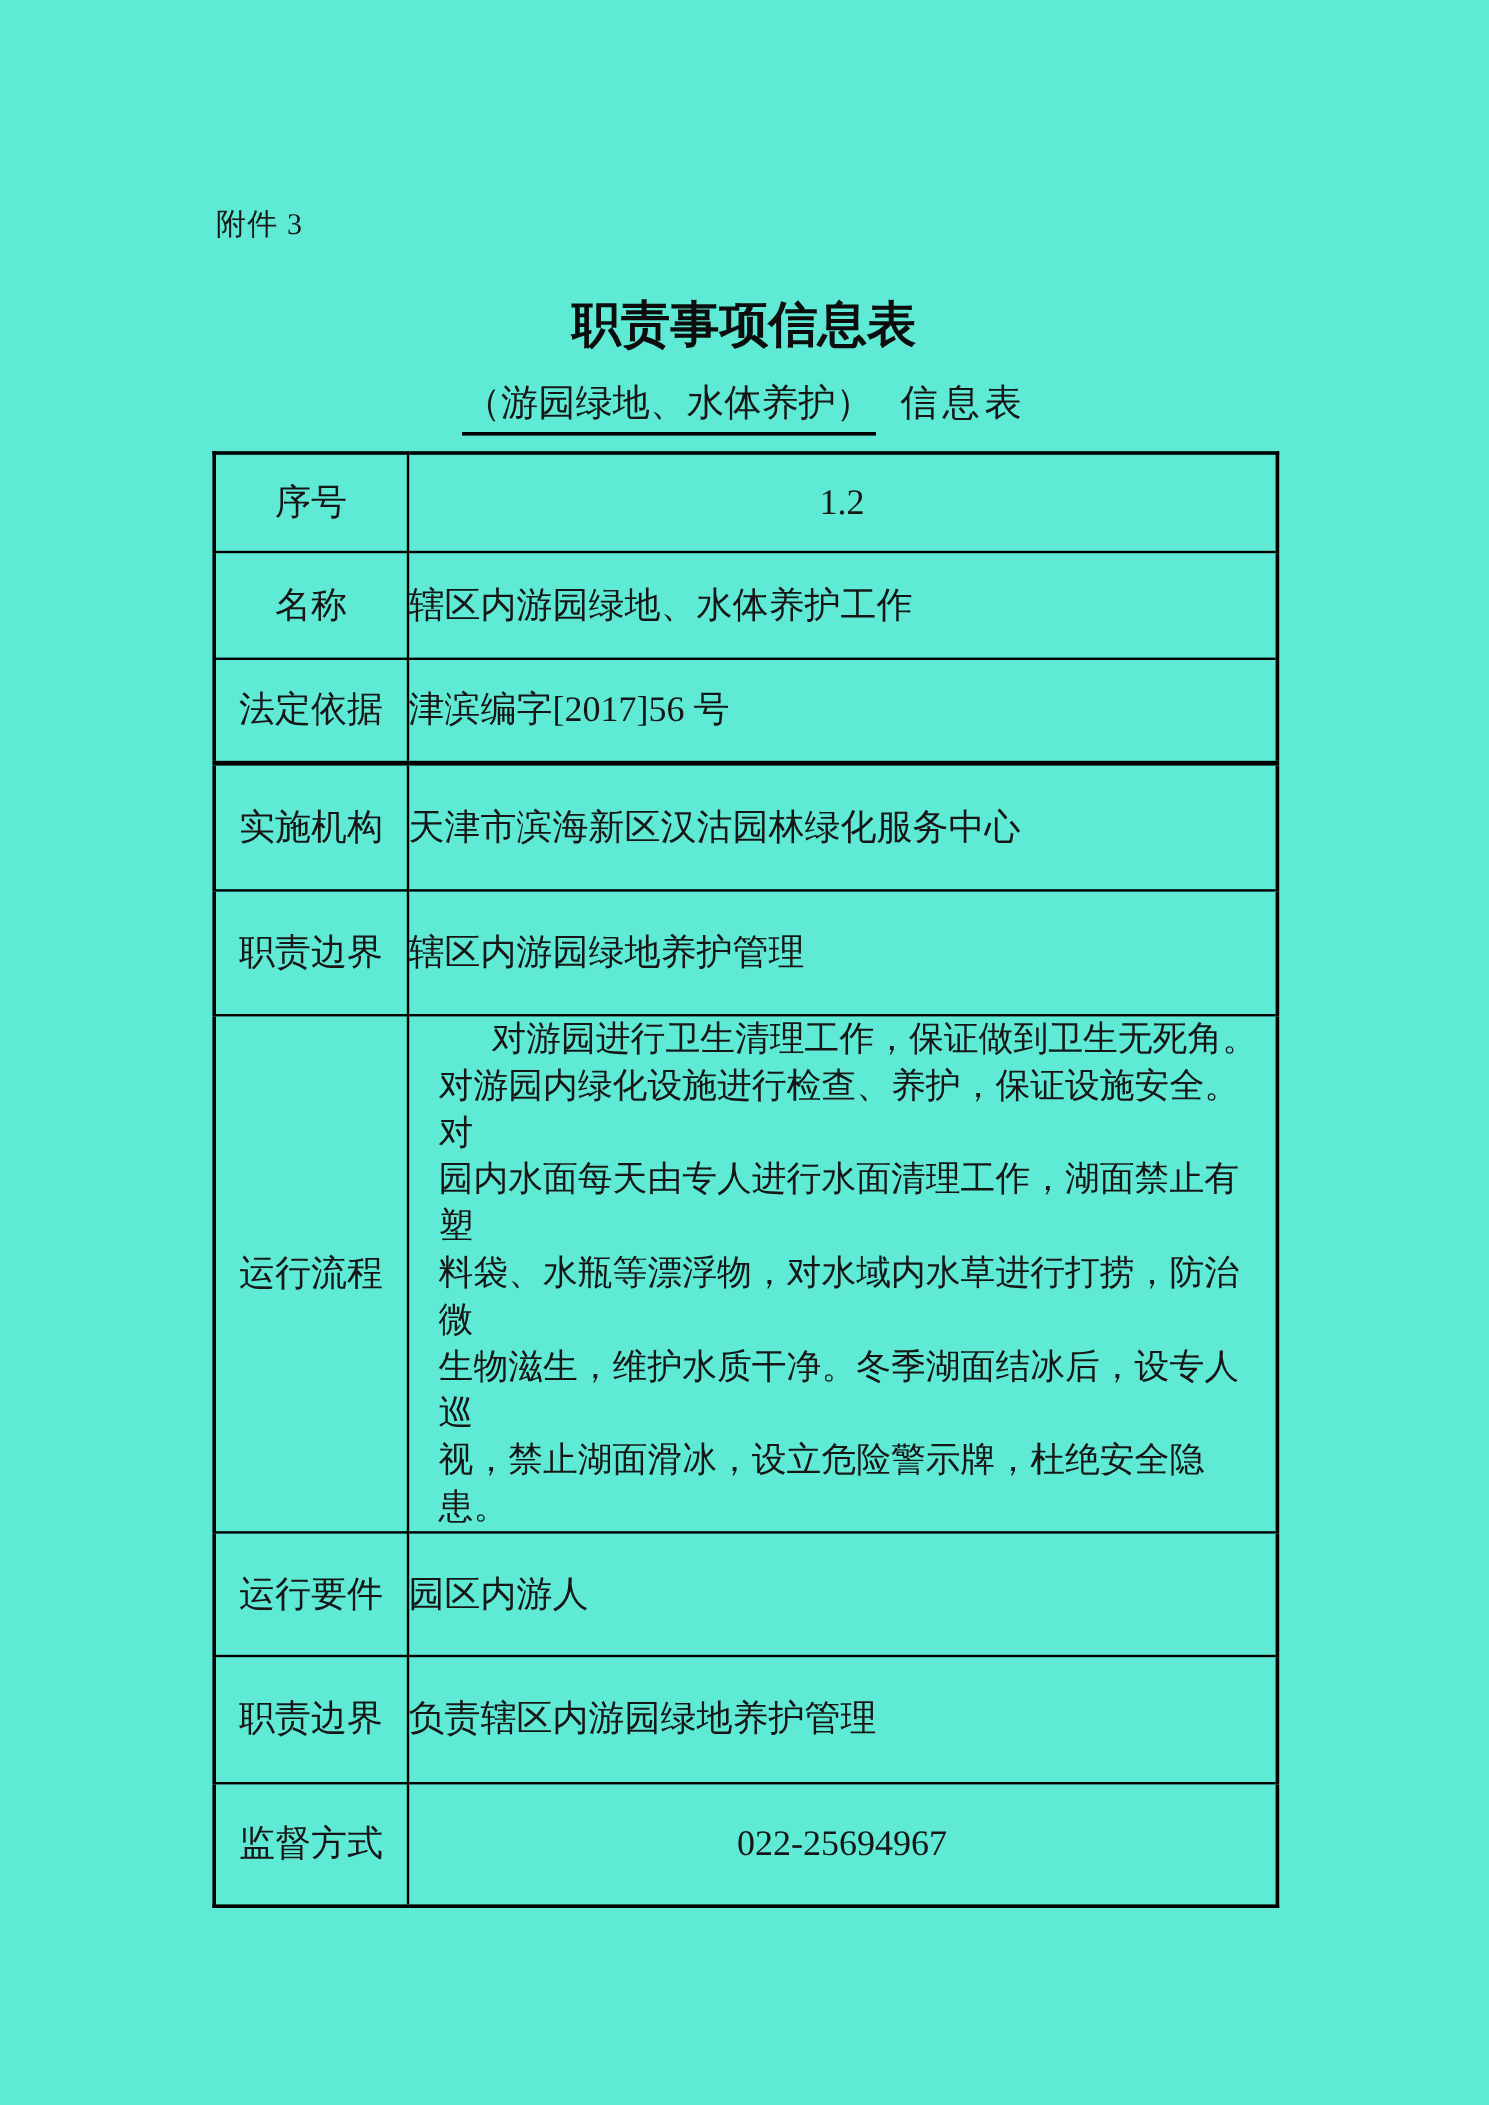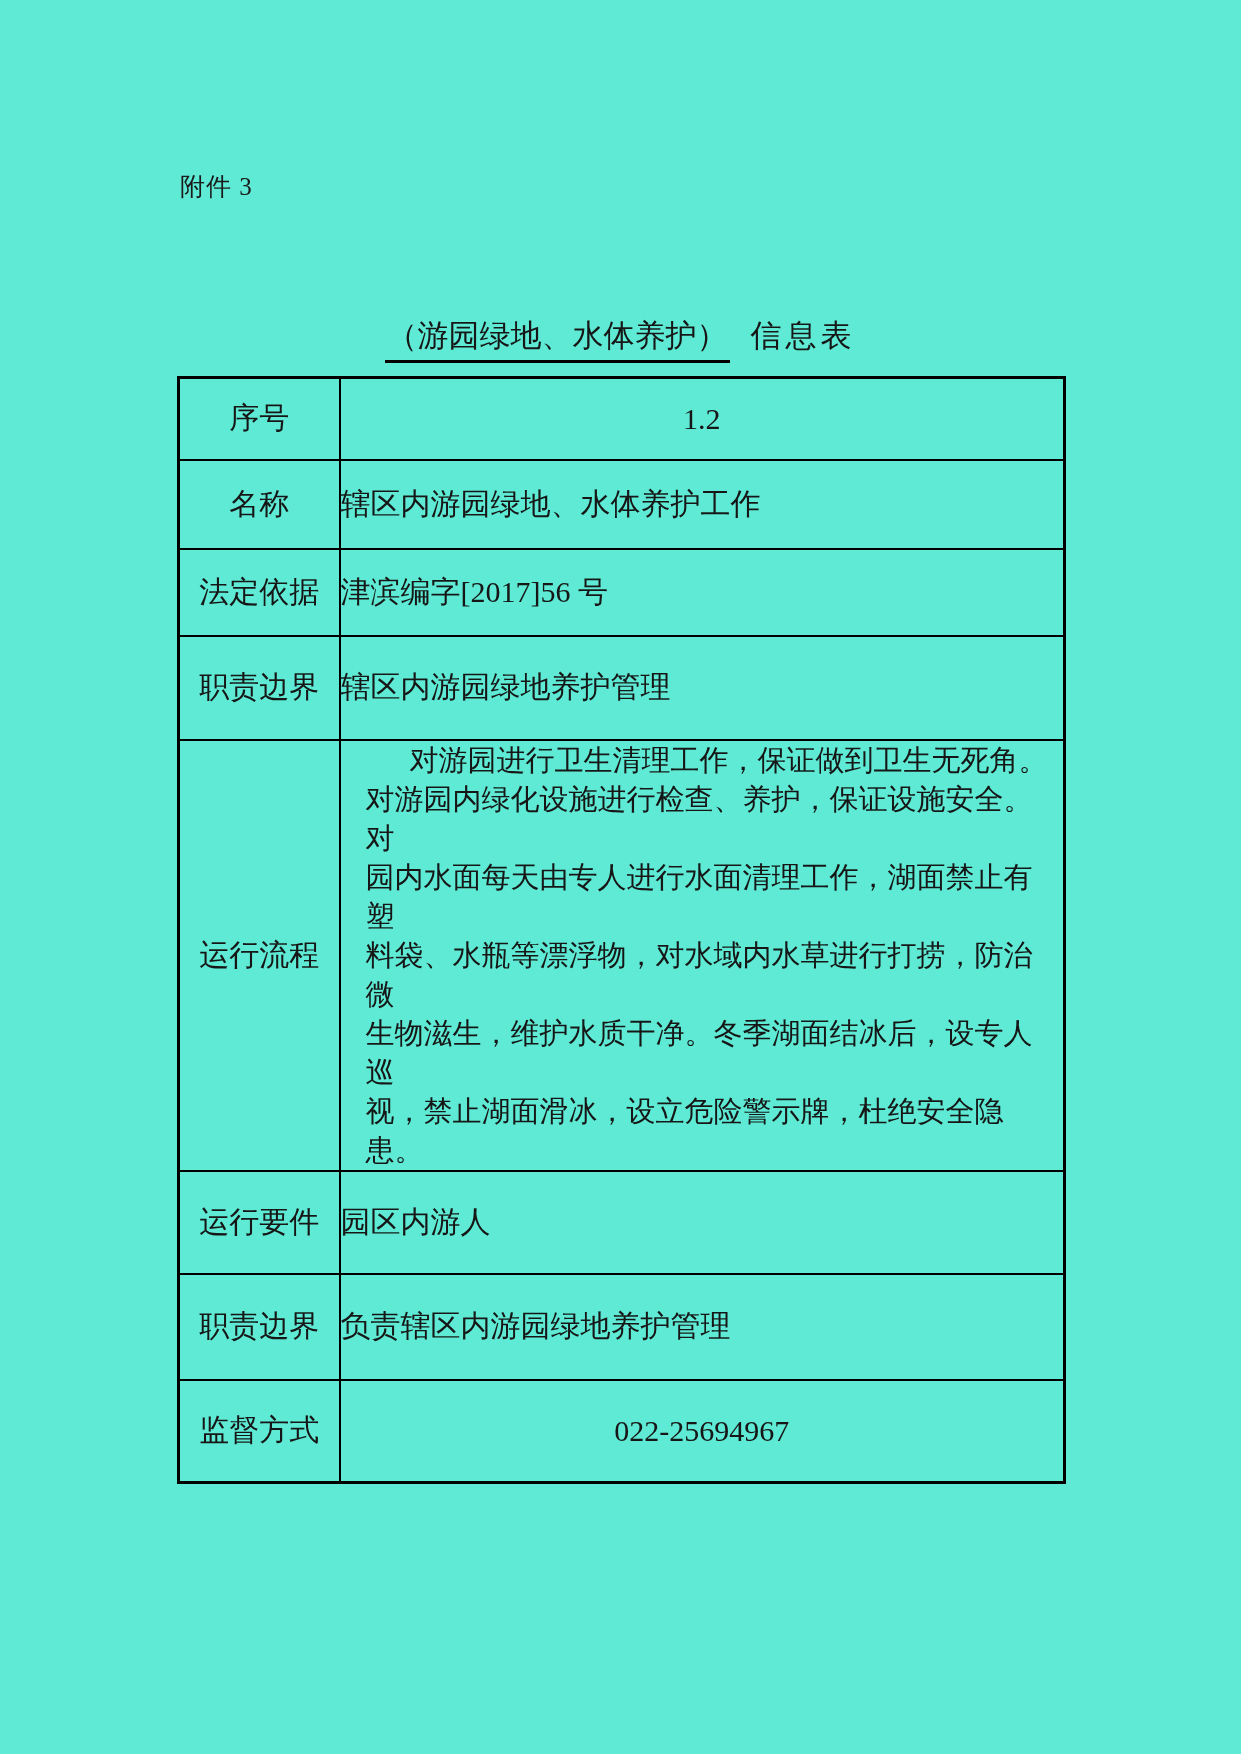--- a/index.html
+++ b/index.html
@@ -109,20 +109,21 @@
     padding-right: 14px;
   }
 </style>
 </head>
 <body>
 
 <div class="page">
 
   <div class="attachment">附件 3</div>
 
+  <div class="title">职责事项信息表</div>
 
   <div class="subtitle">
     <span class="subtitle-underline">（游园绿地、水体养护）</span><span class="subtitle-suffix">信息表</span>
   </div>
 
   <table class="info-table">
     <colgroup>
         <col class="col-label">
         <col class="col-value">
       </colgroup>
@@ -131,20 +132,24 @@
         <td class="label">序号</td>
         <td class="value center">1.2</td>
       </tr>
       <tr class="r2">
         <td class="label">名称</td>
         <td class="value">辖区内游园绿地、水体养护工作</td>
       </tr>
       <tr class="r3">
         <td class="label">法定依据</td>
         <td class="value">津滨编字[2017]56 号</td>
+      </tr>
+      <tr class="r4">
+        <td class="label">实施机构</td>
+        <td class="value">天津市滨海新区汉沽园林绿化服务中心</td>
       </tr>
       <tr class="r5">
         <td class="label">职责边界</td>
         <td class="value">辖区内游园绿地养护管理</td>
       </tr>
       <tr class="r6">
         <td class="label">运行流程</td>
         <td class="value process">对游园进行卫生清理工作，保证做到卫生无死角。
 对游园内绿化设施进行检查、养护，保证设施安全。对
 园内水面每天由专人进行水面清理工作，湖面禁止有塑

